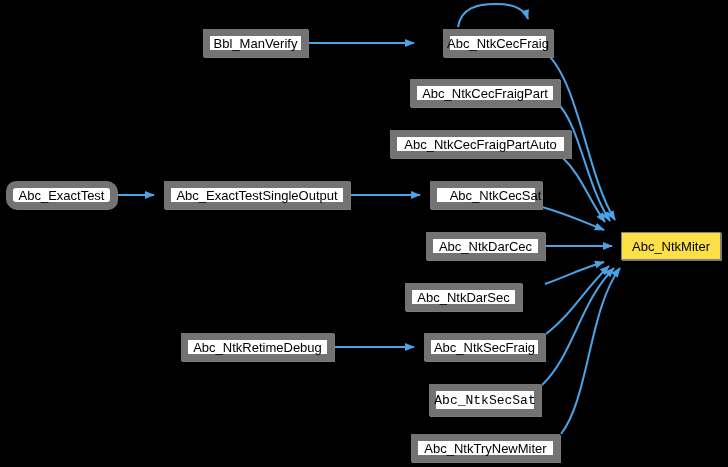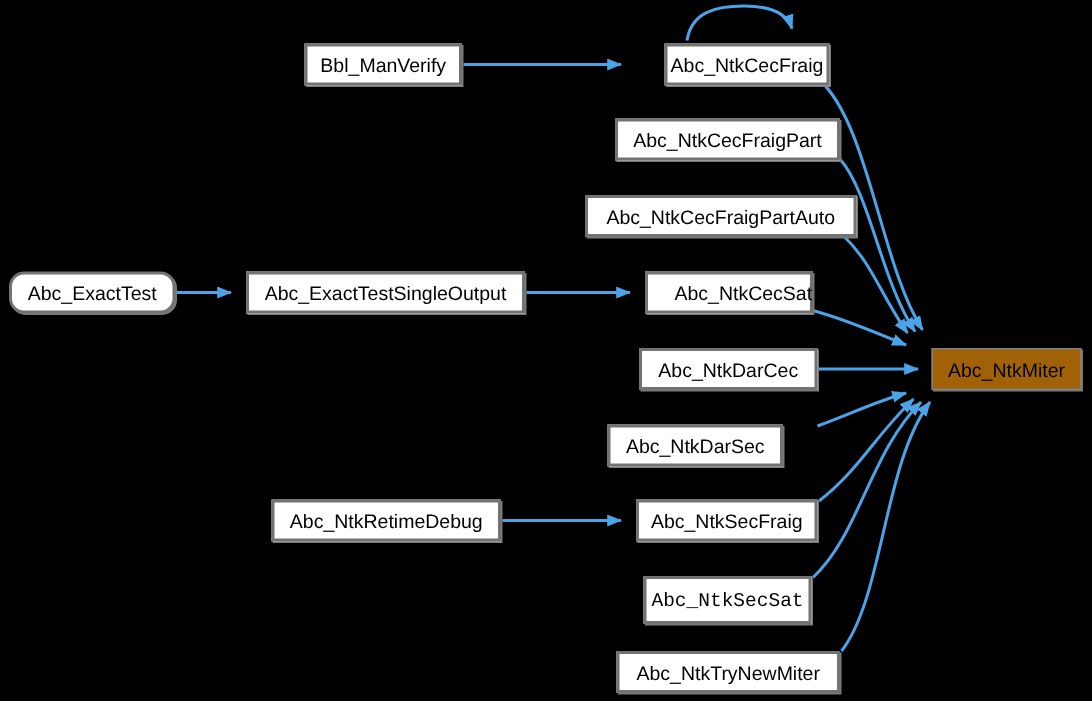--- a/index.html
+++ b/index.html
@@ -20,33 +20,33 @@
     left: 0;
     top: 0;
     width: 728px;
     height: 467px;
     pointer-events: none;
   }
   .node {
     position: absolute;
     box-sizing: border-box;
     background: #ffffff;
-    border: 2px solid #737373;
+    border: 7px solid #737373;
     color: #000000;
     font-size: 13px;
     line-height: 1;
     display: flex;
     align-items: center;
     justify-content: center;
     white-space: nowrap;
     z-index: 2;
     box-shadow: 1px 1px 0 0 #7a7a7a;
   }
   .node.highlight {
-    background: #a16207;
+    background: #fde047;
     border: 1px solid #808080;
   }
   .node-label {
     display: block;
     padding: 0 6px;
   }
 </style>
 </head>
 <body>
 

